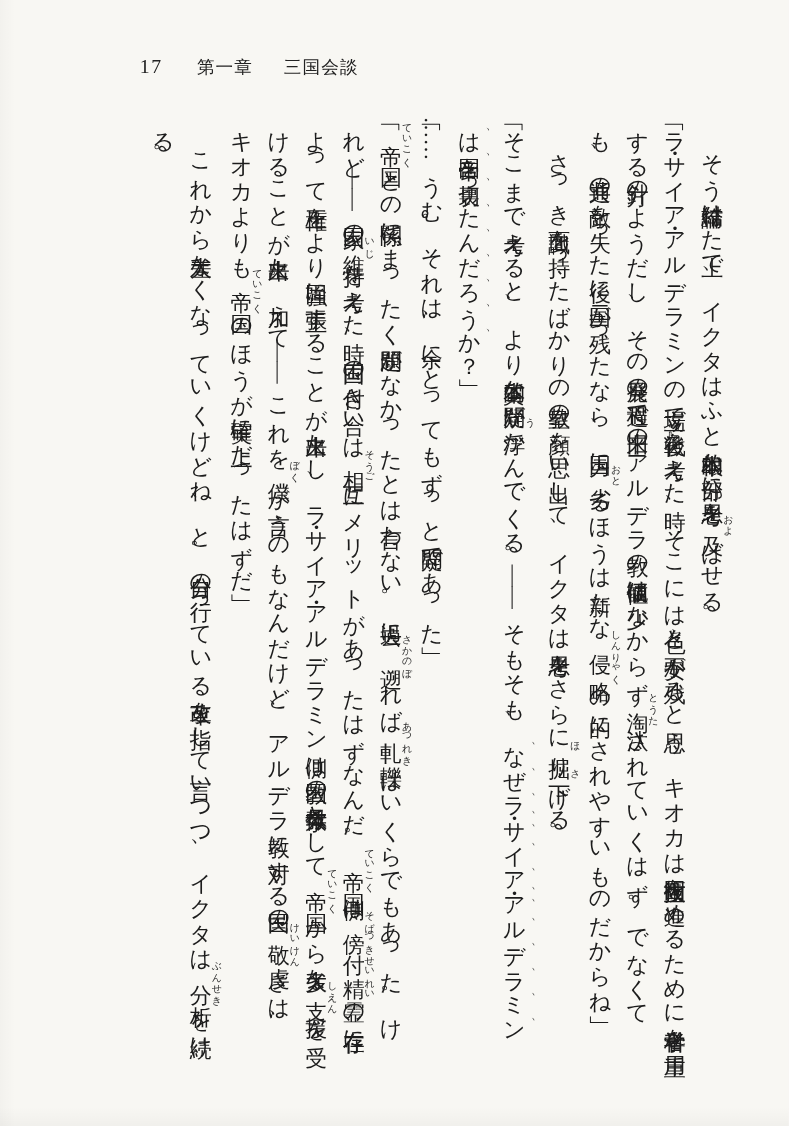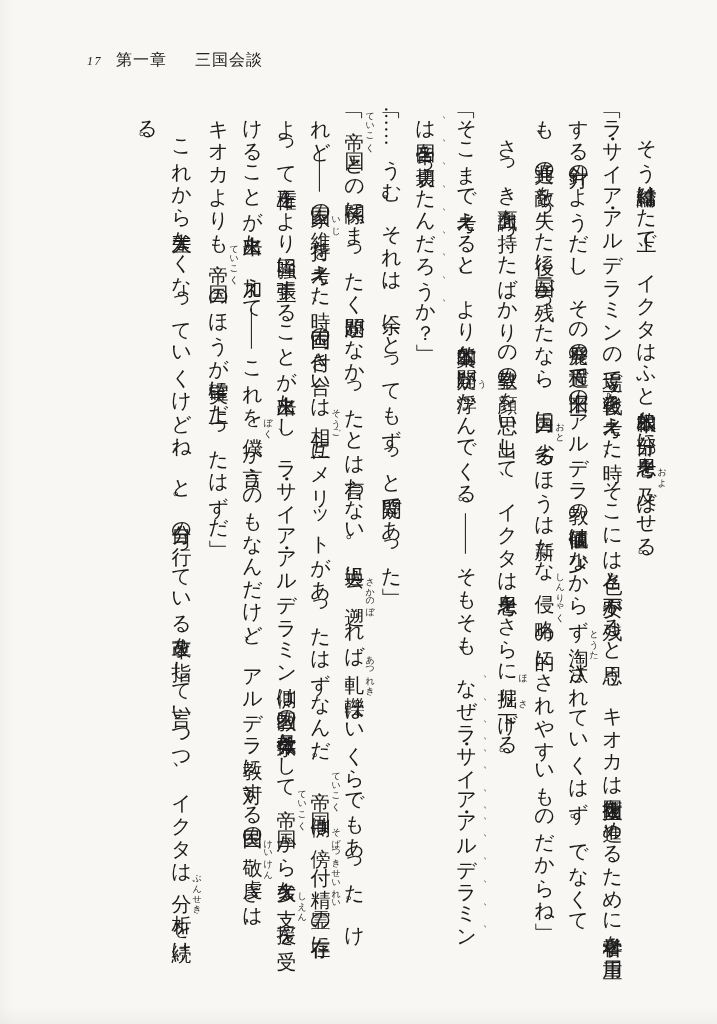--- a/index.html
+++ b/index.html
@@ -24,25 +24,25 @@
     position: absolute;
     top: 50px; left: 87px;
     display: flex;
     align-items: baseline;
     font-size: 16px;
     letter-spacing: 1px;
     color: #222;
     white-space: nowrap;
   }
   .pagenum {
-    font-style: italic;
-    font-size: 12px;
+    font-size: 18px;
     letter-spacing: 1.5px;
+    margin-left: 40px;
   }
-  .chapter { margin-left: 14px; }
+  .chapter { margin-left: 31px; }
   .title   { margin-left: 28px; }
 
   
   .text-block {
     position: absolute;
     top: 106px;
     right: 50px;
     height: 846px;
     writing-mode: vertical-rl;
     -webkit-writing-mode: vertical-rl;

